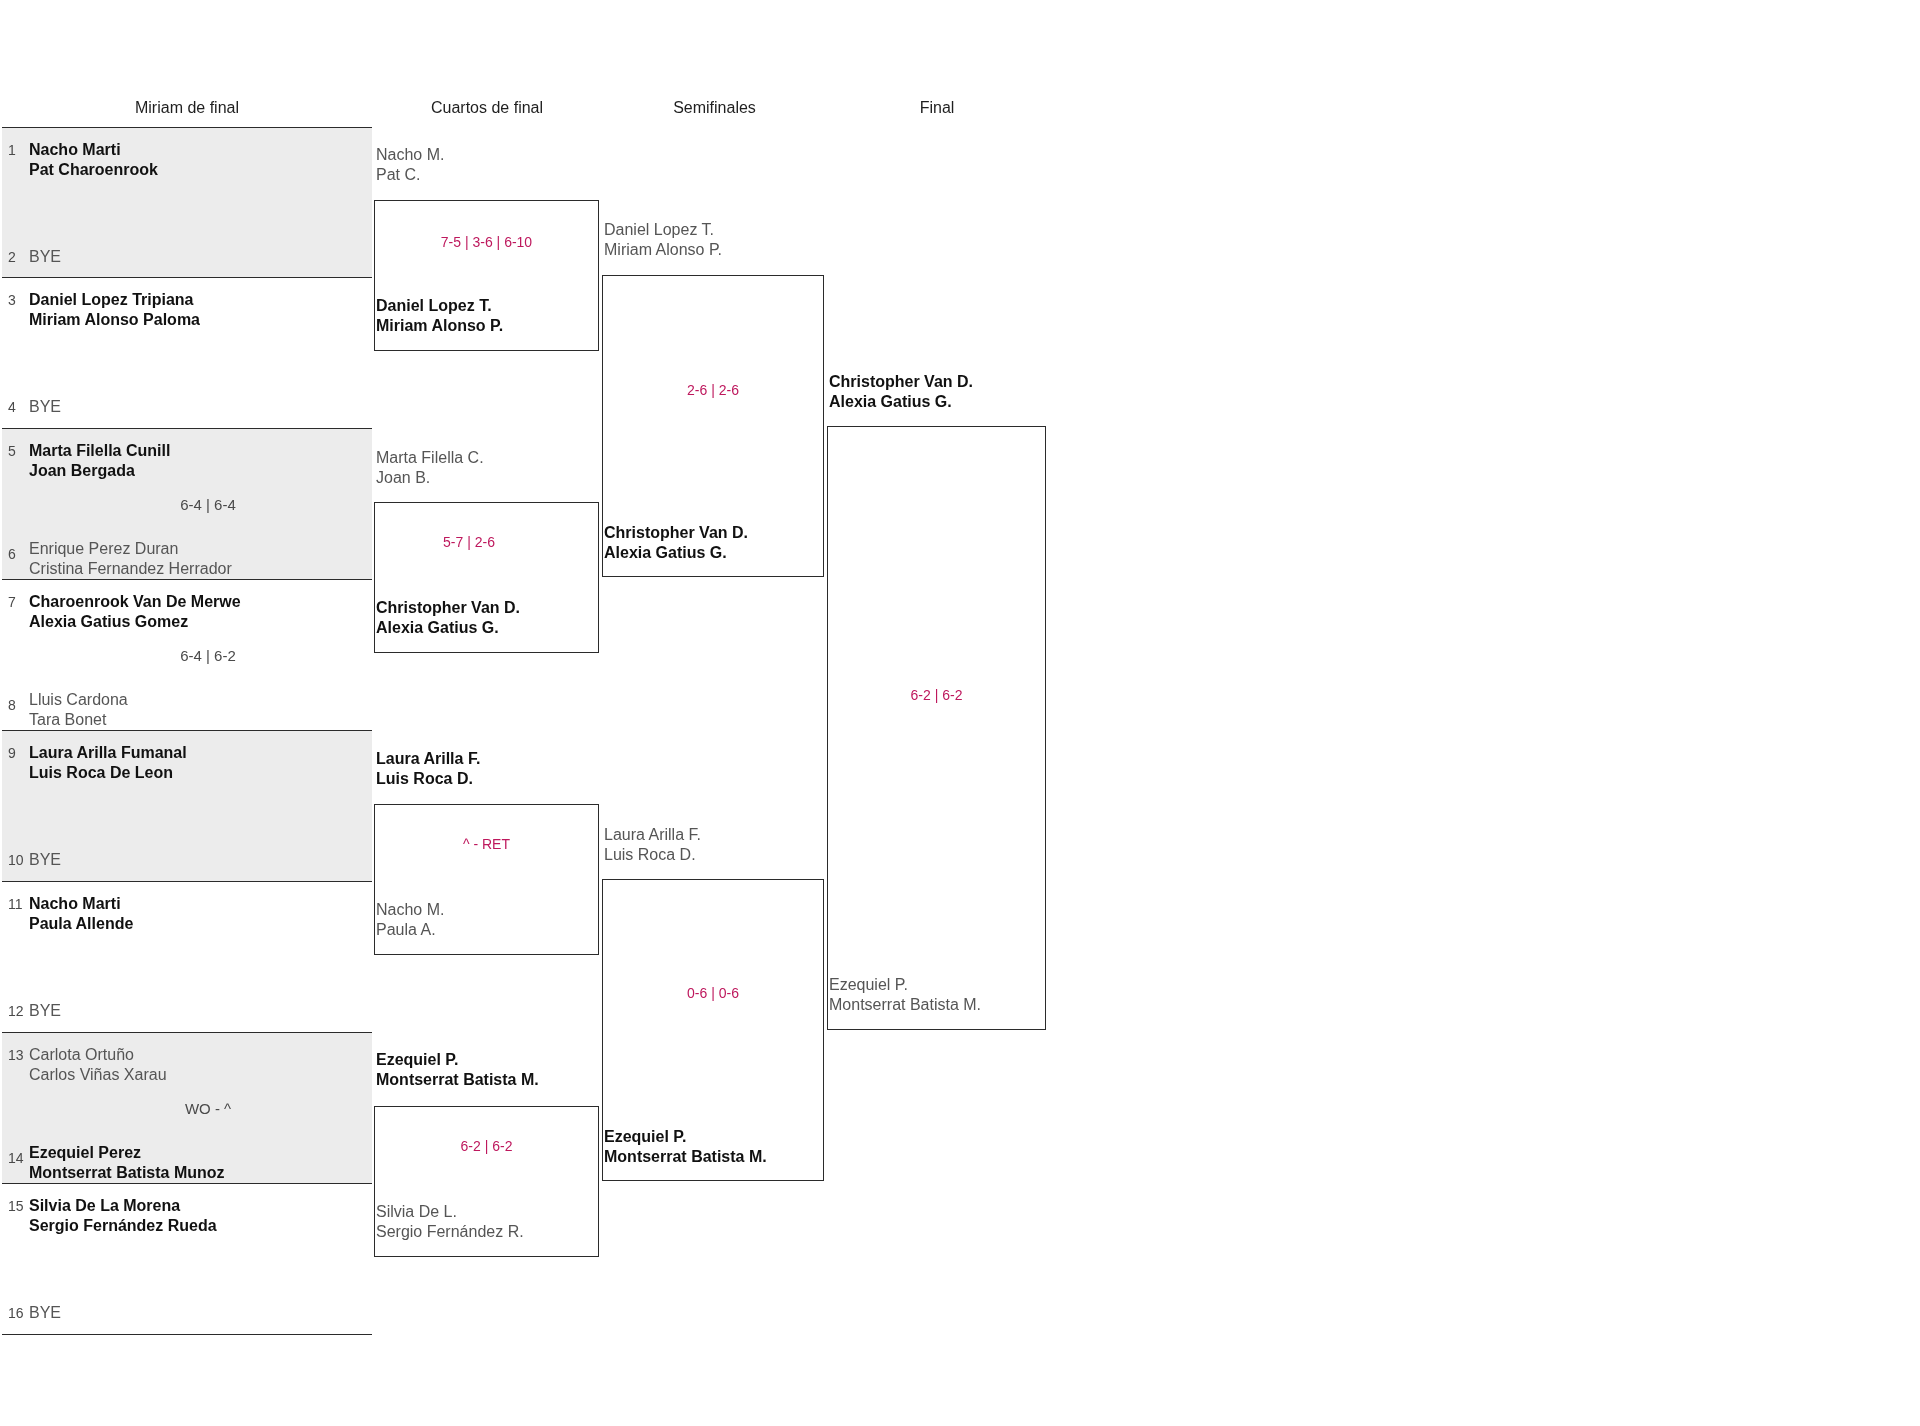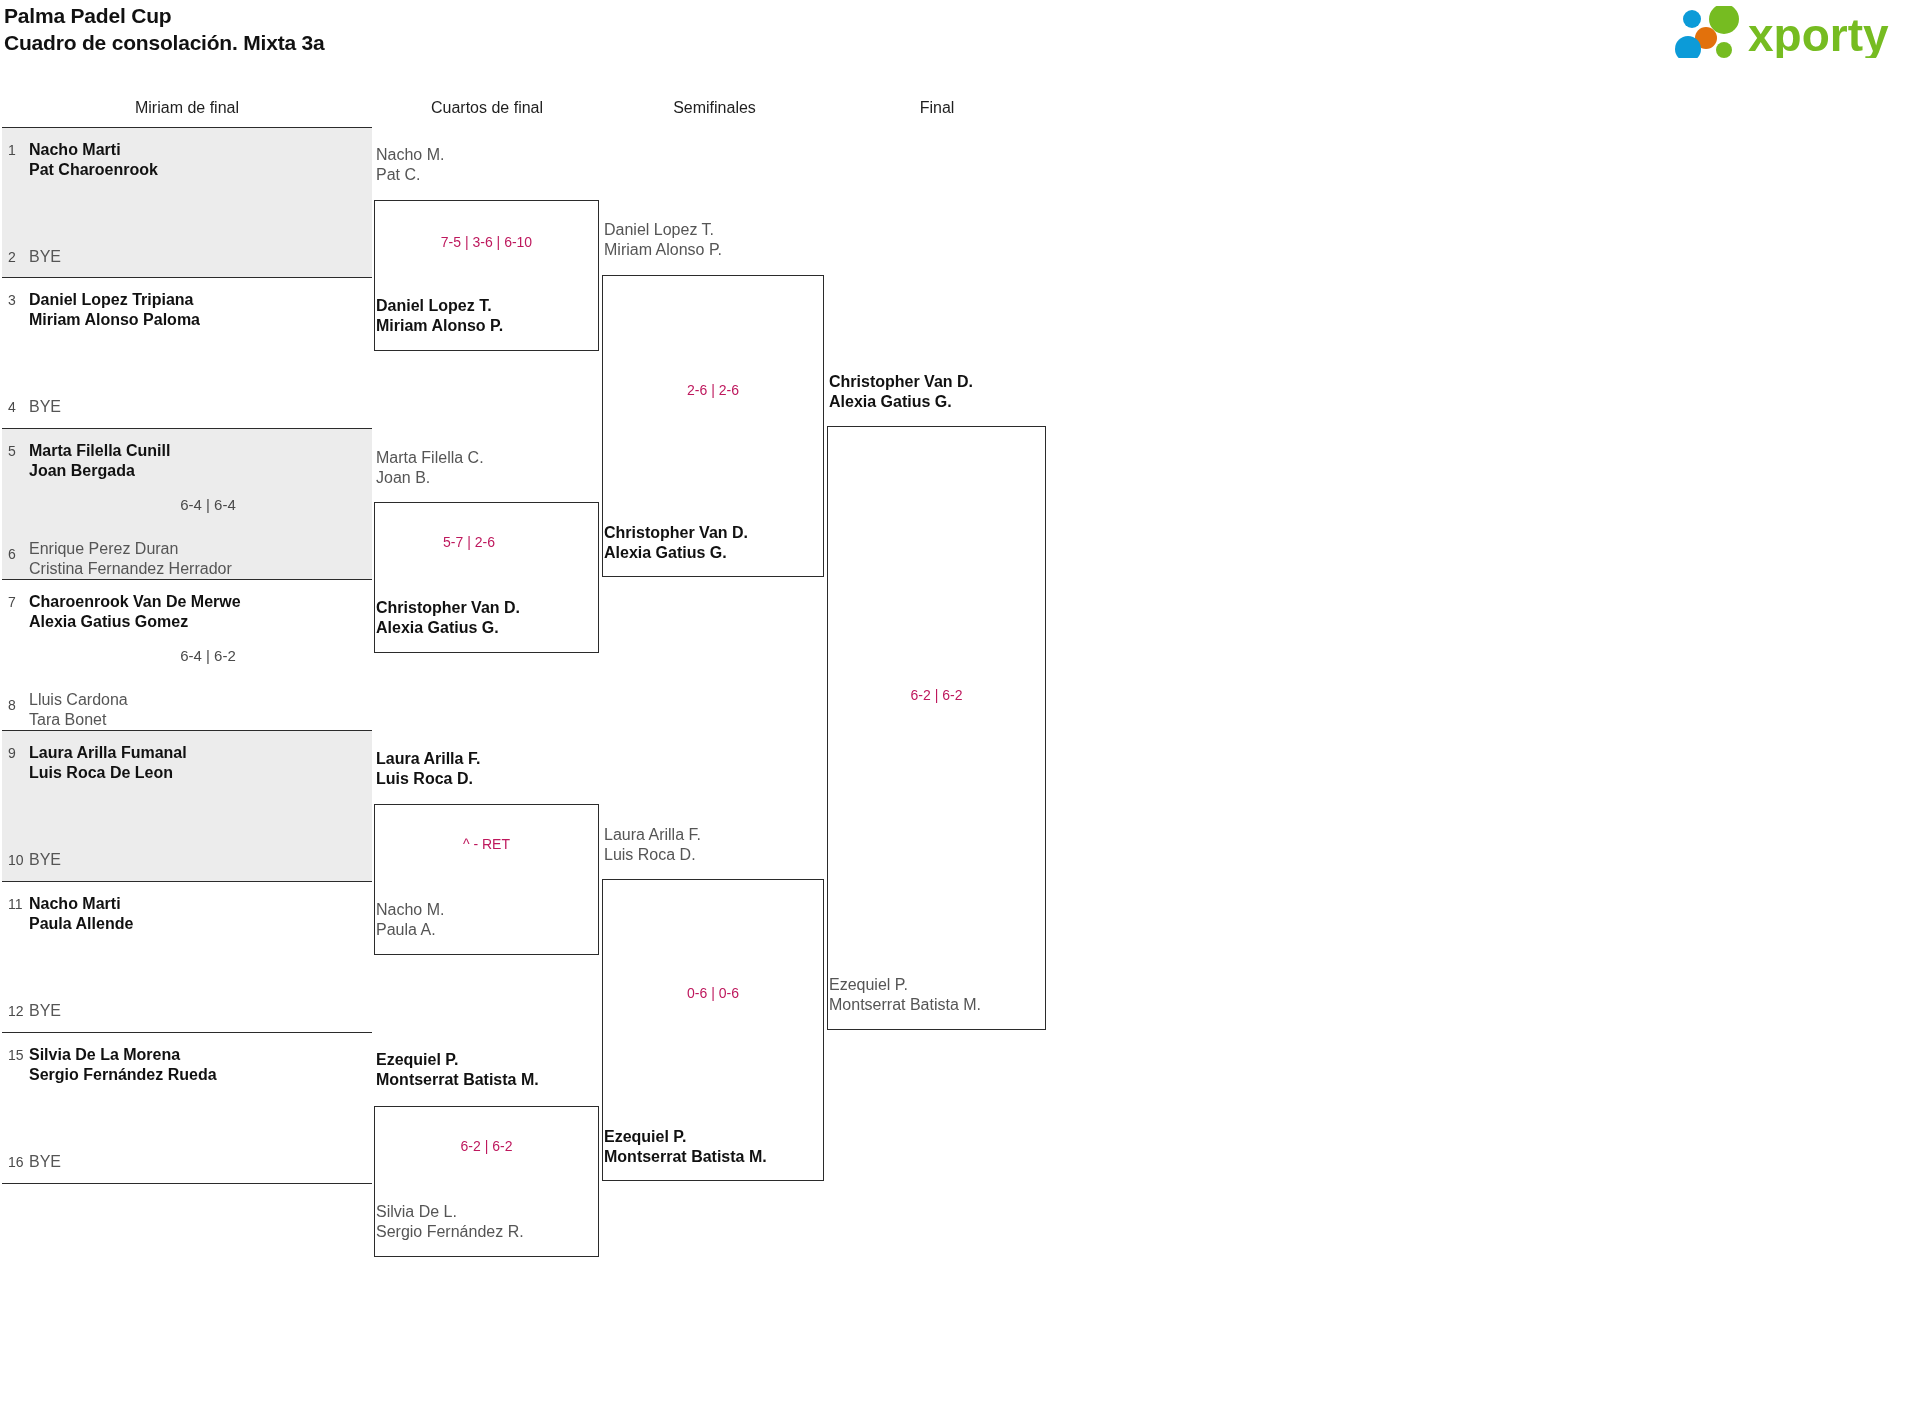--- a/index.html
+++ b/index.html
@@ -69,37 +69,21 @@
   .bteam {
     position: absolute; font-size: 16px; line-height: 20px; white-space: nowrap;
   }
   .bteam .ln { display: block; }
 </style>
 </head>
 <body>
 
 <div id="page">
 
-  <div class="title-block">
-    <div class="title-line">Palma Padel Cup</div>
-    <div class="title-line">Cuadro de consolación. Mixta 3a</div>
-  </div>
-
-  <div class="logo">
-    <svg width="244" height="52" viewBox="0 0 244 52" xmlns="http://www.w3.org/2000/svg">
-      <circle cx="20" cy="13" r="9" fill="#0c9bd8"></circle>
-      <circle cx="52" cy="13" r="15" fill="#76bc21"></circle>
-      <circle cx="34" cy="32" r="11" fill="#e2710c"></circle>
-      <circle cx="16" cy="43" r="13" fill="#0c9bd8"></circle>
-      <circle cx="52" cy="44" r="8" fill="#76bc21"></circle>
-      <g fill="#76bc21" font-family="Liberation Sans, sans-serif" font-size="46" font-weight="bold">
-        <text x="76" y="45">xporty</text>
-      </g>
-    </svg>
-  </div>
+
 
   <div class="round-head" style="left:2px;  top:98px; width:370px;">Miriam de final</div>
   <div class="round-head" style="left:372px;top:98px; width:230px;">Cuartos de final</div>
   <div class="round-head" style="left:602px;top:98px; width:225px;">Semifinales</div>
   <div class="round-head" style="left:827px;top:98px; width:220px;">Final</div>
 
   <div class="r1-col">
 
     <div class="r1-match alt first">
       <div class="seed r1-top-seed">1</div>
@@ -166,20 +150,33 @@
       <div class="seed r1-top-seed">11</div>
       <div class="team r1-top-team win">
         <span class="ln">Nacho Marti</span>
         <span class="ln">Paula Allende</span>
       </div>
       <div class="seed r1-bye-seed">12</div>
       <div class="team r1-bye-team bye">BYE</div>
       <div class="r1-score"></div>
     </div>
 
+    <div class="r1-match alt">
+      <div class="seed r1-top-seed">13</div>
+      <div class="team r1-top-team lose">
+        <span class="ln">Carlota Ortuño</span>
+        <span class="ln">Carlos Viñas Xarau</span>
+      </div>
+      <div class="seed r1-bot-seed">14</div>
+      <div class="team r1-bot-team win">
+        <span class="ln">Ezequiel Perez</span>
+        <span class="ln">Montserrat Batista Munoz</span>
+      </div>
+      <div class="r1-score">WO - ^</div>
+    </div>
 
     <div class="r1-match">
       <div class="seed r1-top-seed">15</div>
       <div class="team r1-top-team win">
         <span class="ln">Silvia De La Morena</span>
         <span class="ln">Sergio Fernández Rueda</span>
       </div>
       <div class="seed r1-bye-seed">16</div>
       <div class="team r1-bye-team bye">BYE</div>
       <div class="r1-score"></div>

